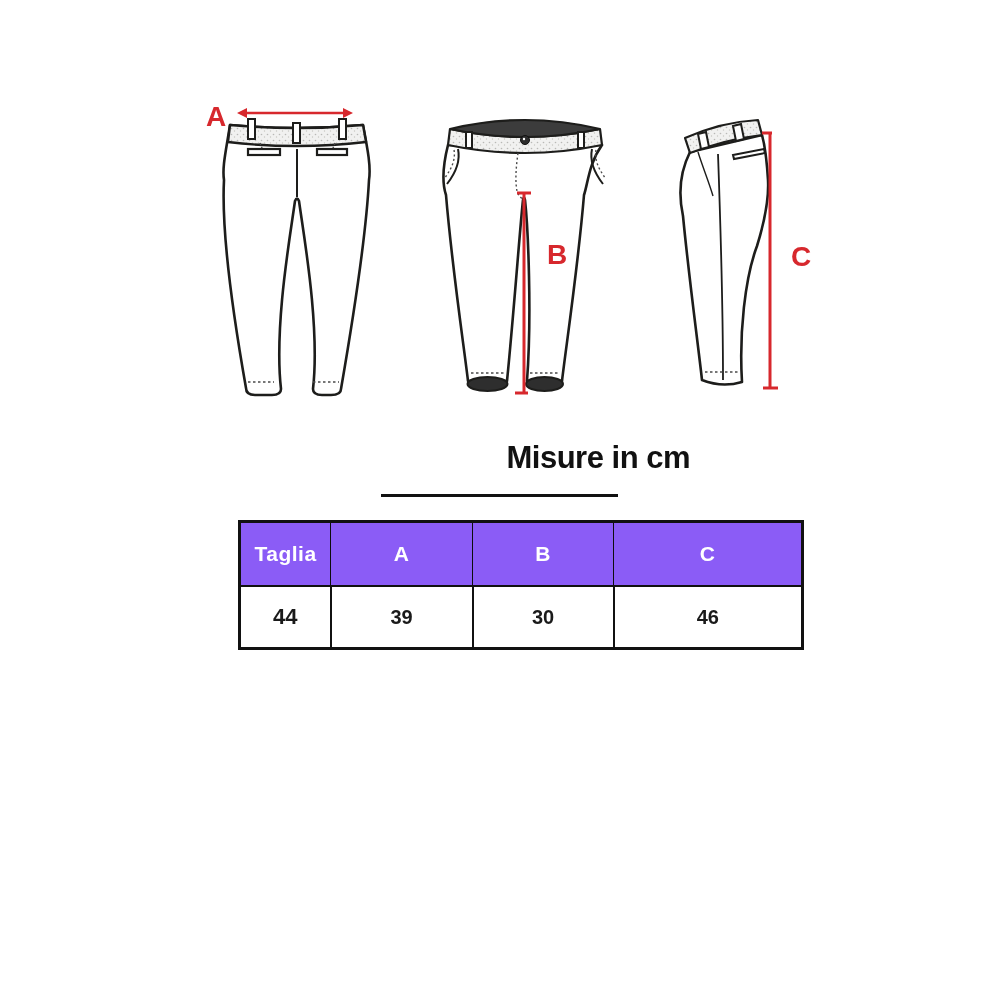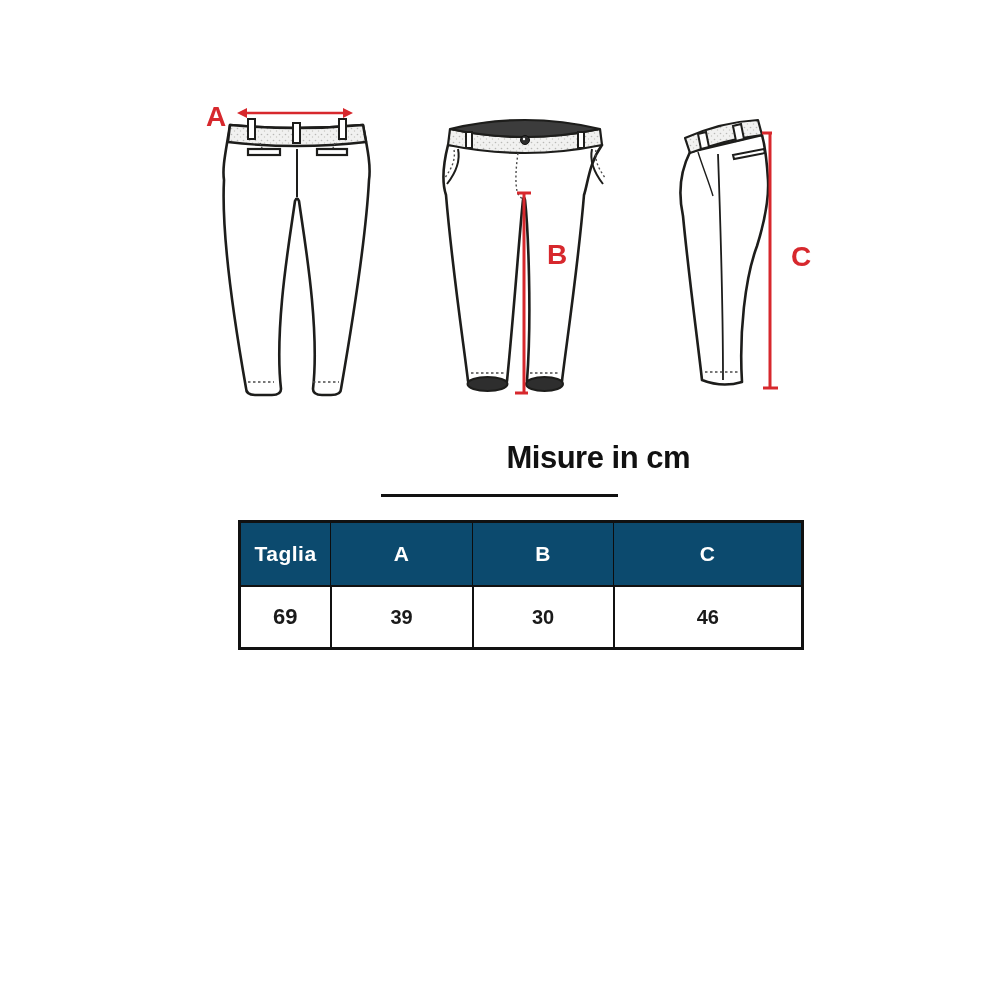--- a/index.html
+++ b/index.html
@@ -22,21 +22,21 @@
   .title-underline{
     position:absolute;left:381px;top:494px;width:237px;height:3px;background:#111;
   }
   
   .size-table-wrap{position:absolute;left:238px;top:520px;}
   table.size-table{
     border-collapse:collapse;table-layout:fixed;width:563px;
     border:3px solid #111;
   }
   table.size-table th{
-    background:#0c4a6e;color:#ffffff;font-weight:700;font-size:21px;
+    background:#8b5cf6;color:#ffffff;font-weight:700;font-size:21px;
     height:60px;text-align:center;border:1px solid #0d0d0d;letter-spacing:0.5px;
   }
   table.size-table td{
     background:#ffffff;color:#1a1a1a;font-weight:700;font-size:20px;
     height:58px;text-align:center;border:2px solid #111;vertical-align:middle;
   }
   table.size-table td.taglia{font-size:22px;}
   svg{display:block;}
 </style>
 </head>
@@ -196,20 +196,20 @@
     <thead>
       <tr>
         <th>Taglia</th>
         <th>A</th>
         <th>B</th>
         <th>C</th>
       </tr>
     </thead>
     <tbody>
       <tr>
-        <td class="taglia">69</td>
+        <td class="taglia">44</td>
         <td>39</td>
         <td>30</td>
         <td>46</td>
       </tr>
     </tbody>
   </table>
 </div>
 
 </body></html>

